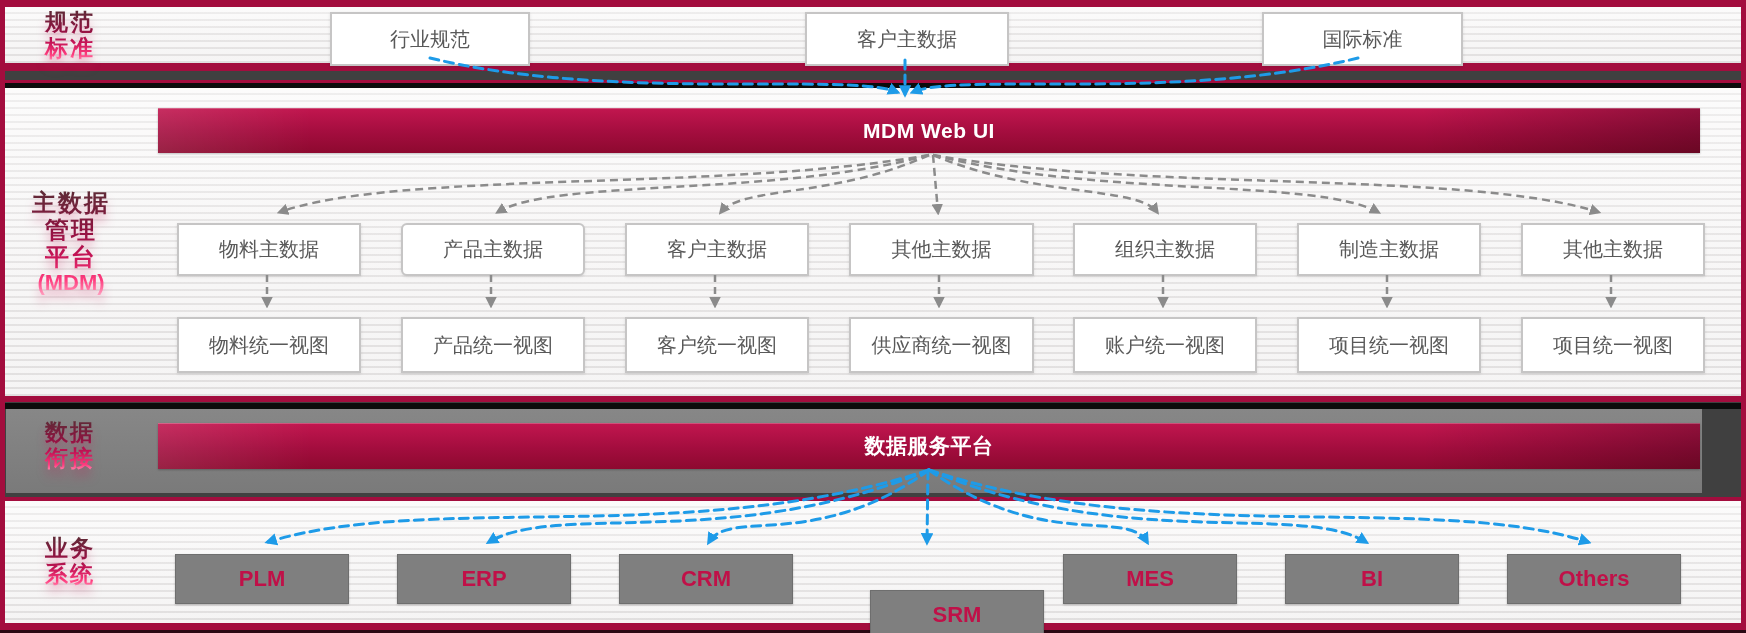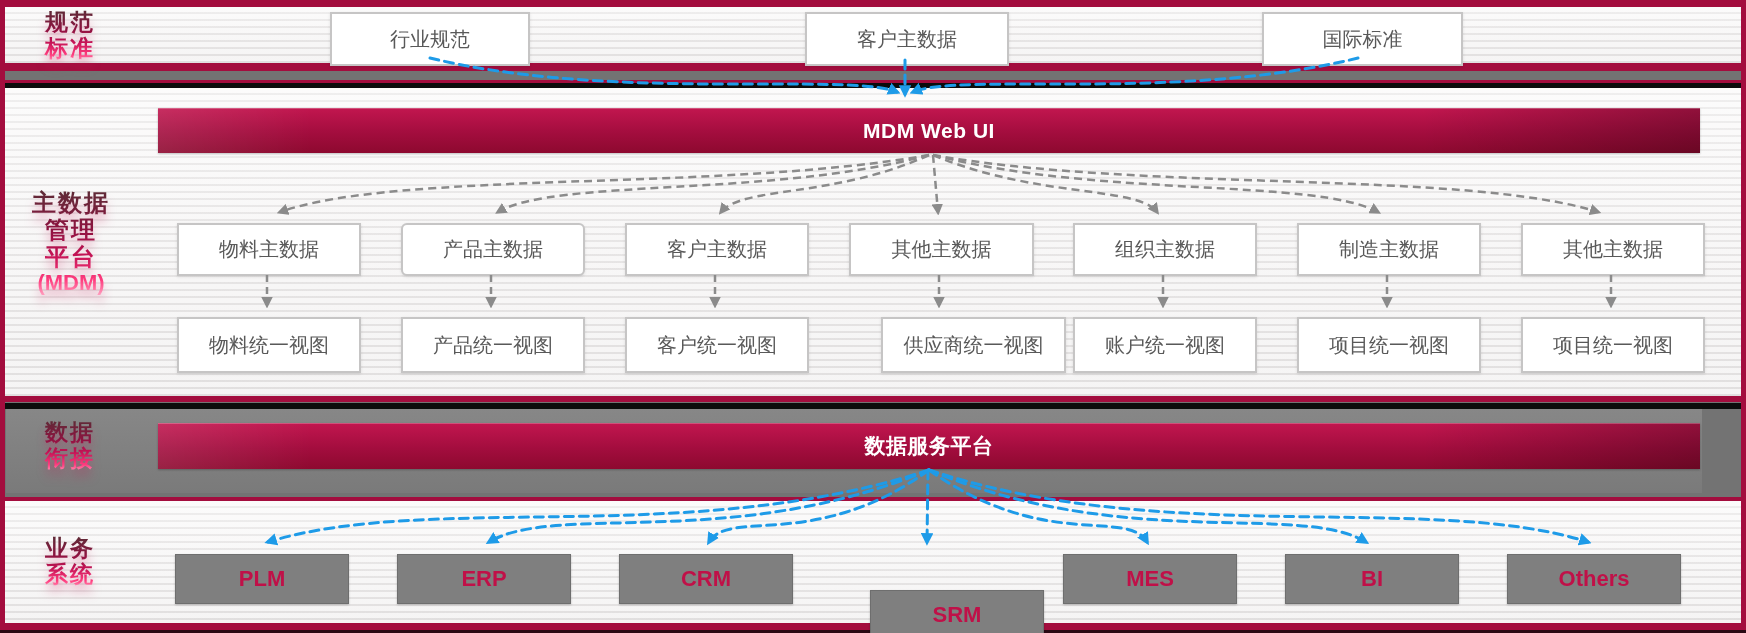--- a/index.html
+++ b/index.html
@@ -1,19 +1,19 @@
 <!DOCTYPE html>
 <html><head>
 <meta charset="utf-8">
 <style>
   html,body{margin:0;padding:0;background:#ffffff;}
   #canvas{
     position:relative; width:1746px; height:633px; overflow:hidden;
     font-family:"Liberation Sans","DejaVu Sans",sans-serif;
-    background:#737373;
+    background:#404040;
   }
   
   .bar{position:absolute; left:0; width:1746px;}
   .crimson{background:#a30d3e;}
   .blackbar{background:#0c0c0c;}
   .darkbottom{background:#2a0913;}
   
   .band-light{
     position:absolute; left:0; width:1746px;
     background:
@@ -113,21 +113,21 @@
   <div class="wbox" style="left:401px;top:223px;width:180px;height:49px;border-radius:6px;">产品主数据</div>
   <div class="wbox" style="left:625px;top:223px;width:180px;height:49px;">客户主数据</div>
   <div class="wbox" style="left:849px;top:223px;width:181px;height:49px;">其他主数据</div>
   <div class="wbox" style="left:1073px;top:223px;width:180px;height:49px;">组织主数据</div>
   <div class="wbox" style="left:1297px;top:223px;width:180px;height:49px;">制造主数据</div>
   <div class="wbox" style="left:1521px;top:223px;width:180px;height:49px;">其他主数据</div>
 
   <div class="wbox" style="left:177px;top:317px;width:180px;height:52px;">物料统一视图</div>
   <div class="wbox" style="left:401px;top:317px;width:180px;height:52px;">产品统一视图</div>
   <div class="wbox" style="left:625px;top:317px;width:180px;height:52px;">客户统一视图</div>
-  <div class="wbox" style="left:881px;top:317px;width:181px;height:52px;">供应商统一视图</div>
+  <div class="wbox" style="left:849px;top:317px;width:181px;height:52px;">供应商统一视图</div>
   <div class="wbox" style="left:1073px;top:317px;width:180px;height:52px;">账户统一视图</div>
   <div class="wbox" style="left:1297px;top:317px;width:180px;height:52px;">项目统一视图</div>
   <div class="wbox" style="left:1521px;top:317px;width:180px;height:52px;">项目统一视图</div>
 
   <div class="banner" style="top:423px;height:46px;">数据服务平台</div>
 
   <div class="gbox" style="left:175px;">PLM</div>
   <div class="gbox" style="left:397px;">ERP</div>
   <div class="gbox" style="left:619px;">CRM</div>
   <div class="gbox" style="left:870px;margin-top:36px;">SRM</div>

